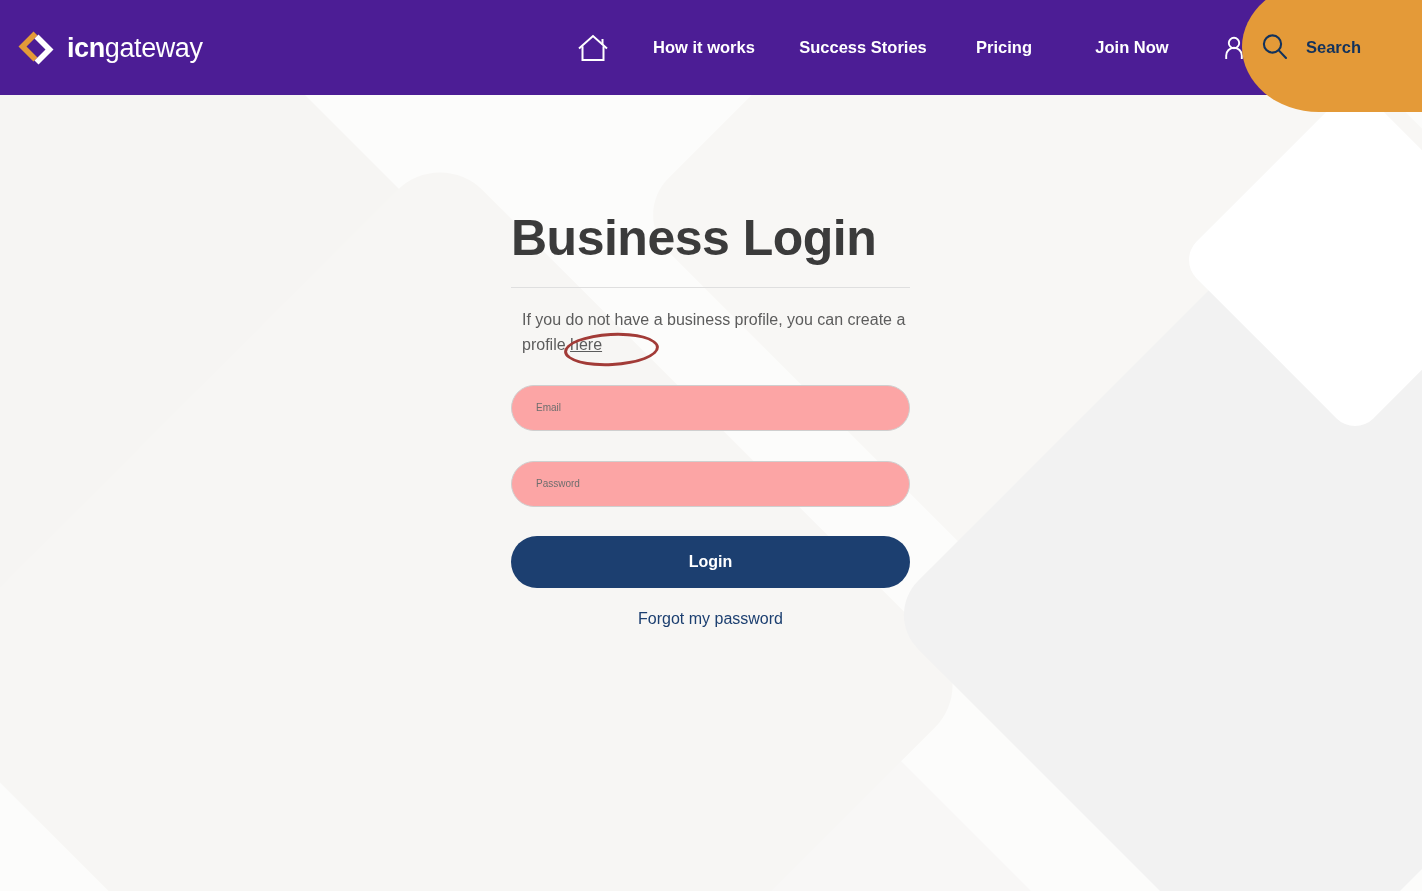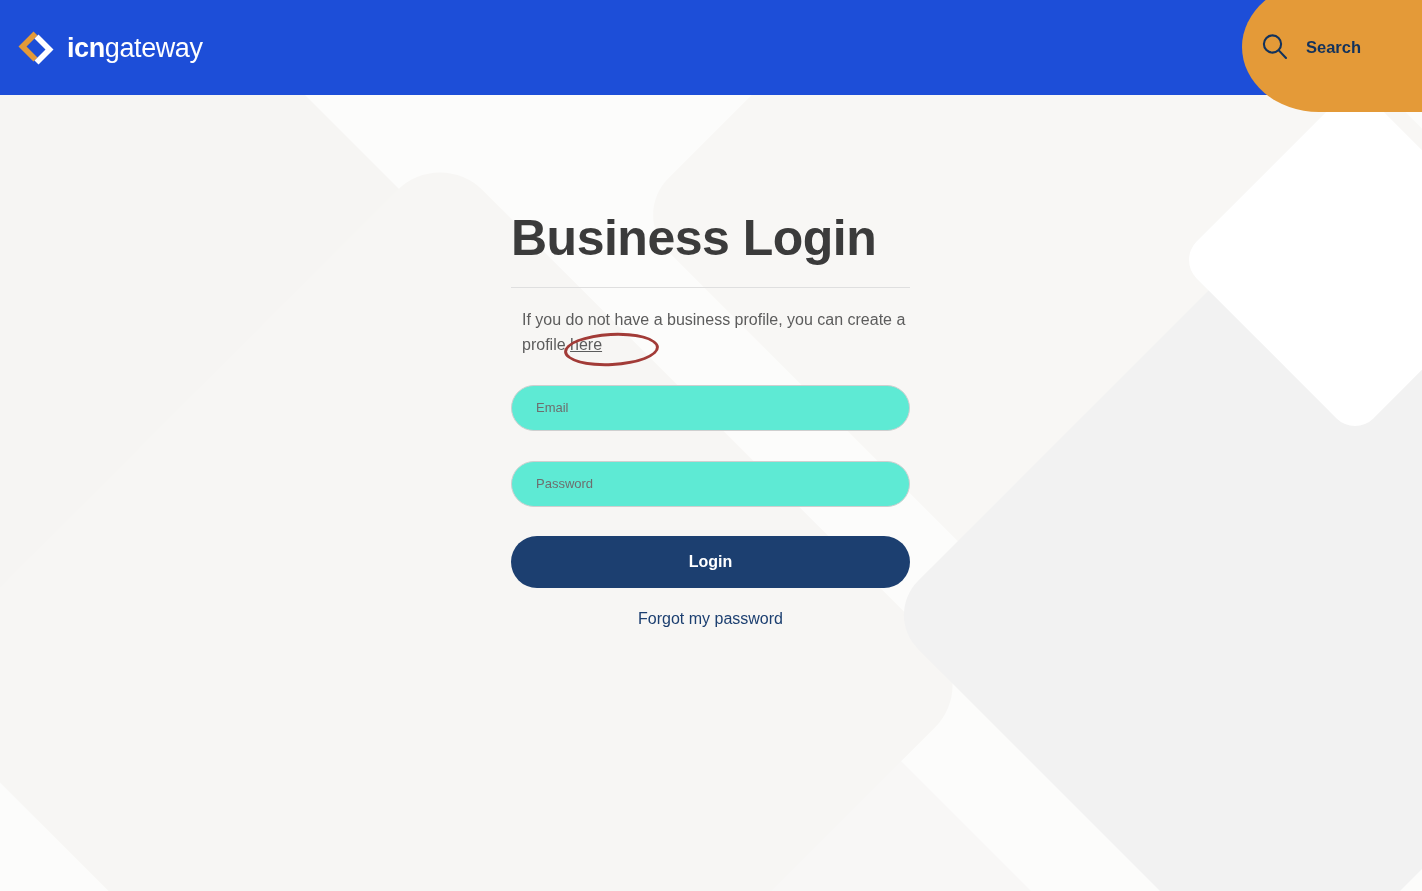--- a/index.html
+++ b/index.html
@@ -71,21 +71,21 @@
     background: #f8f7f6;
     border-radius: 58px;
   }
 
   
   .header {
     position: absolute;
     top: 0; left: 0;
     width: 1422px;
     height: 95px;
-    background: #1d4ed8;
+    background: #4c1d95;
     z-index: 20;
   }
 
   .logo {
     position: absolute;
     left: 14px;
     top: 28px;
     display: flex;
     align-items: center;
     gap: 9px;
@@ -205,23 +205,23 @@
     transform: rotate(-3deg);
     pointer-events: none;
   }
 
   .field {
     margin-top: 0;
     width: 399px;
     height: 46px;
     border: 1px solid #cfcfcf;
     border-radius: 23px;
-    background: #5eead4;
+    background: #fca5a5;
     font-family: "Liberation Sans", sans-serif;
-    font-size: 13px;
+    font-size: 10px;
     color: #4a4a4a;
     padding: 0 24px;
     outline: none;
   }
   .field::placeholder { color: #6e6e6e; }
   .field-email    { margin-top: 28px; }
   .field-password { margin-top: 30px; }
 
   .login-button {
     margin-top: 29px;
@@ -297,20 +297,43 @@
   <div class="header">
 
     <div class="logo">
       <svg class="logo-mark" viewBox="0 0 44 40">
         <path d="M19.5 3.5 L23.5 7.5 L12.5 18.5 L23.5 29.5 L19.5 33.5 L4.5 18.5 Z" fill="#e49a38"></path>
         <path d="M24.5 6.5 L39.5 21.5 L24.5 36.5 L20.5 32.5 L31.5 21.5 L20.5 10.5 Z" fill="#ffffff"></path>
       </svg>
       <div class="logo-text"><b>icn</b><span>gateway</span></div>
     </div>
 
+    <div class="nav">
+
+      <a class="nav-item nav-home">
+        <svg width="34" height="30" viewBox="0 0 34 30">
+          <path d="M3 15.5 L17 3 L31 15.5" fill="none" stroke="#ffffff" stroke-width="2"></path>
+          <path d="M6.5 13.2 L6.5 27 L27.5 27 L27.5 13.2" fill="none" stroke="#ffffff" stroke-width="2"></path>
+          <path d="M26.5 6 L26.5 12" fill="none" stroke="#ffffff" stroke-width="2"></path>
+        </svg>
+      </a>
+
+      <a class="nav-item nav-howitworks">How it works</a>
+      <a class="nav-item nav-success">Success Stories</a>
+      <a class="nav-item nav-pricing">Pricing</a>
+      <a class="nav-item nav-joinnow">Join Now</a>
+
+      <a class="nav-item nav-login">
+        <svg width="20" height="24" viewBox="0 0 20 24">
+          <circle cx="10" cy="7" r="5.2" fill="none" stroke="#ffffff" stroke-width="1.9"></circle>
+          <path d="M2.2 23 L2.2 19.5 A7.8 7.8 0 0 1 17.8 19.5 L17.8 23" fill="none" stroke="#ffffff" stroke-width="1.9"></path>
+        </svg>
+        <span>Login</span>
+      </a>
+    </div>
 
     <div class="search-blob">
       <div class="search-inner">
         <svg width="30" height="30" viewBox="0 0 30 30">
           <circle cx="12.5" cy="12" r="8.6" fill="none" stroke="#12325c" stroke-width="2.1"></circle>
           <path d="M18.8 18.4 L26 26" stroke="#12325c" stroke-width="2.1" stroke-linecap="round"></path>
         </svg>
         <span class="search-label">Search</span>
       </div>
     </div>

